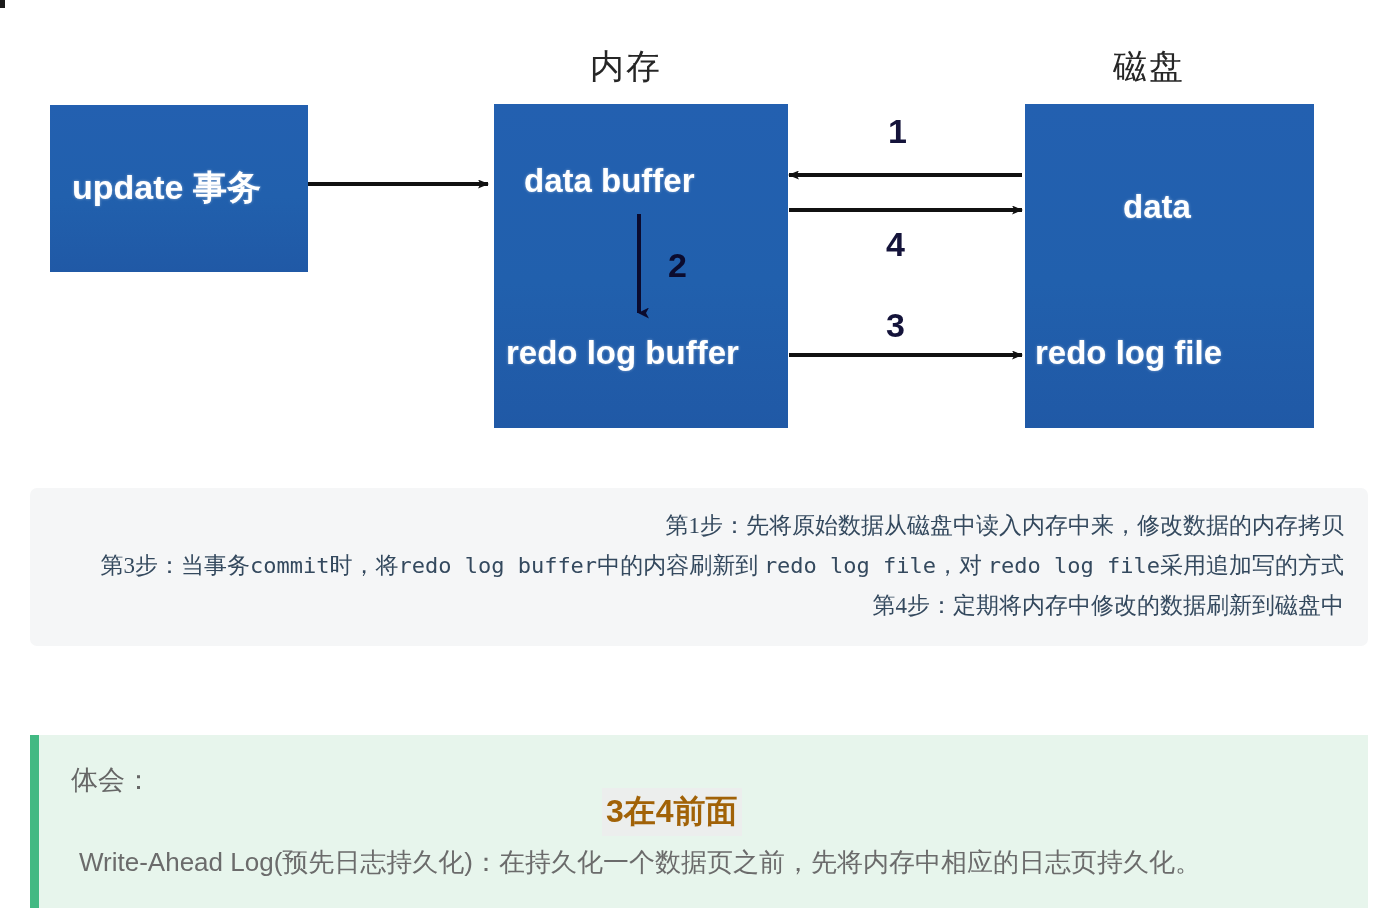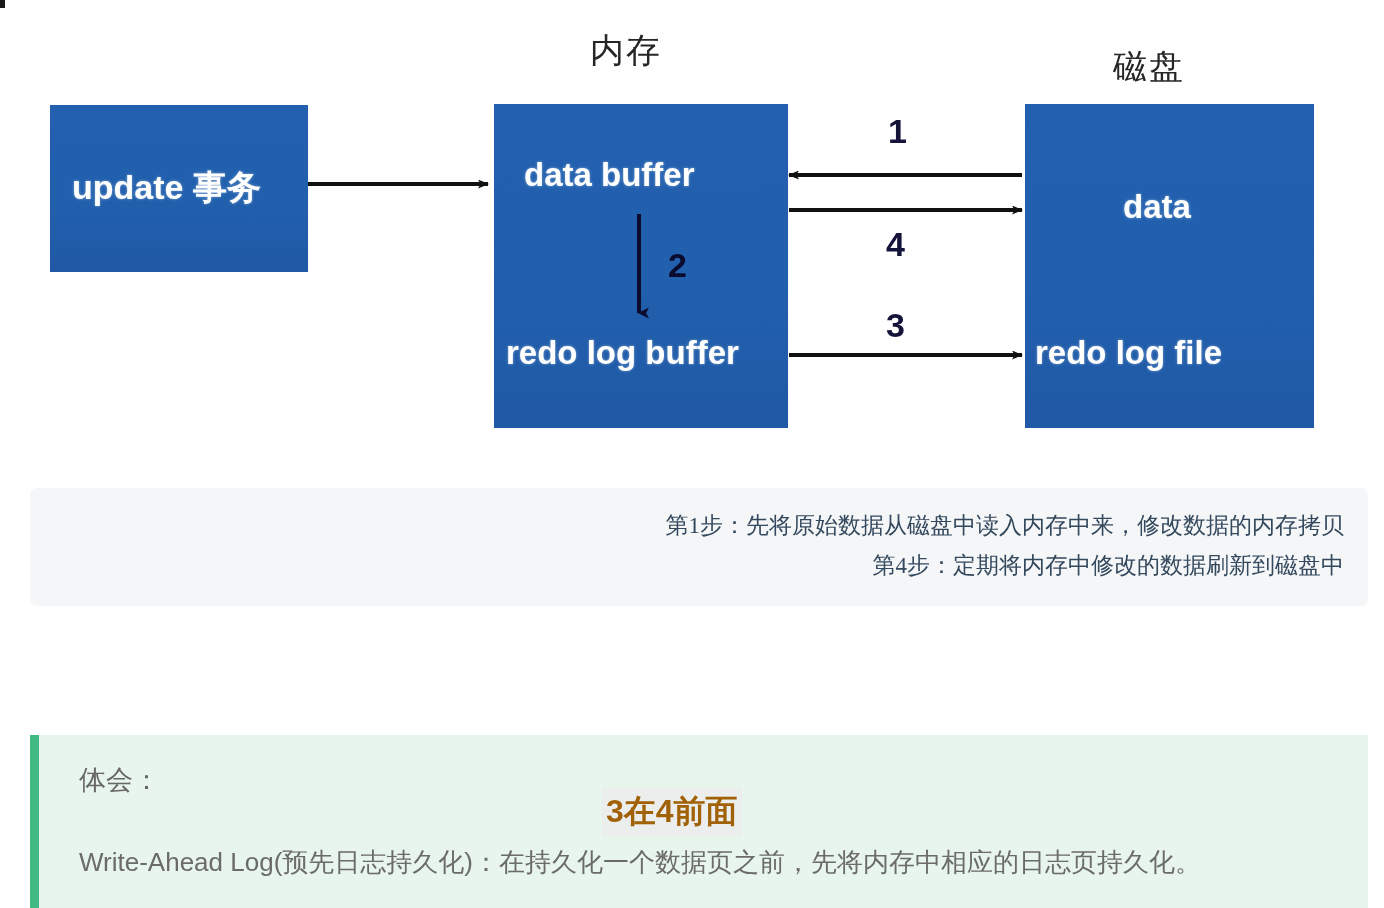--- a/index.html
+++ b/index.html
@@ -34,21 +34,21 @@
   }
 
   .dg-label {
     position: absolute;
     font-family: "Liberation Serif", "DejaVu Serif", serif;
     font-size: 34px;
     color: #262626;
     letter-spacing: 2px;
     white-space: nowrap;
   }
-  .dg-label.mem  { left: 590px; top: 28px; }
+  .dg-label.mem  { left: 590px; top: 44px; }
   .dg-label.disk { left: 1113px; top: 44px; }
 
   .dg-box {
     position: absolute;
     background: #2160ad;
     background: linear-gradient(180deg,#2360b0 0%,#2160ad 55%,#2059a6 100%);
     box-shadow: 0 0 0 1px rgba(255,255,255,0.35);
   }
   .box-update { left: 50px;   top: 105px; width: 258px; height: 167px; }
   .box-memory { left: 494px;  top: 104px; width: 294px; height: 324px; }
@@ -57,21 +57,21 @@
   .dg-text {
     position: absolute;
     color: #ffffff;
     font-weight: bold;
     font-size: 33px;
     white-space: nowrap;
     text-shadow: 0 0 3px rgba(255,255,255,0.45);
     font-family: "Liberation Sans", "DejaVu Sans", sans-serif;
   }
   .t-update     { left: 72px;  top: 165px; font-size: 34px; }
-  .t-databuffer { left: 524px; top: 156px; }
+  .t-databuffer { left: 524px; top: 162px; }
   .t-redobuf    { left: 506px; top: 334px; }
   .t-data       { left: 1123px;top: 163px; margin-top: 25px; }
   .t-redofile   { left: 1035px;top: 334px; }
 
   
   .dg-svg {
     position: absolute;
     left: 0; top: 0;
     width: 1384px; height: 470px;
     pointer-events: none;
@@ -117,21 +117,21 @@
   
   .note-block {
     position: absolute;
     left: 30px;
     top: 735px;
     width: 1338px;
     height: 173px;
     box-sizing: border-box;
     background: #e7f5ec;
     border-left: 9px solid #42b983;
-    padding: 22px 0 0 40px;
+    padding: 22px 0 0 32px;
   }
   .note-title {
     font-family: "Liberation Sans", "DejaVu Sans", sans-serif;
     font-size: 27px;
     color: #666666;
     line-height: 46px;
   }
   .note-body {
     position: absolute;
     left: 40px;
@@ -199,20 +199,21 @@
   </svg>
 
   <div class="dg-num n1">1</div>
   <div class="dg-num n2">2</div>
   <div class="dg-num n3">3</div>
   <div class="dg-num n4">4</div>
 </div>
 
 <div class="steps-block">
   <div class="step-line">第1步：先将原始数据从磁盘中读入内存中来，修改数据的内存拷贝</div>
+  <div class="step-line">第3步：当事务<span class="mono">commit</span>时，将<span class="mono">redo log buffer</span>中的内容刷新到 <span class="mono">redo log file</span>，对 <span class="mono">redo log file</span>采用追加写的方式</div>
   <div class="step-line">第4步：定期将内存中修改的数据刷新到磁盘中</div>
 </div>
 
 <div class="note-block">
   <div class="note-title">体会：</div>
   <div class="note-body">Write-Ahead Log(预先日志持久化)：在持久化一个数据页之前，先将内存中相应的日志页持久化。</div>
 </div>
 <div class="note-red">3在4前面</div>
 
 </body></html>

